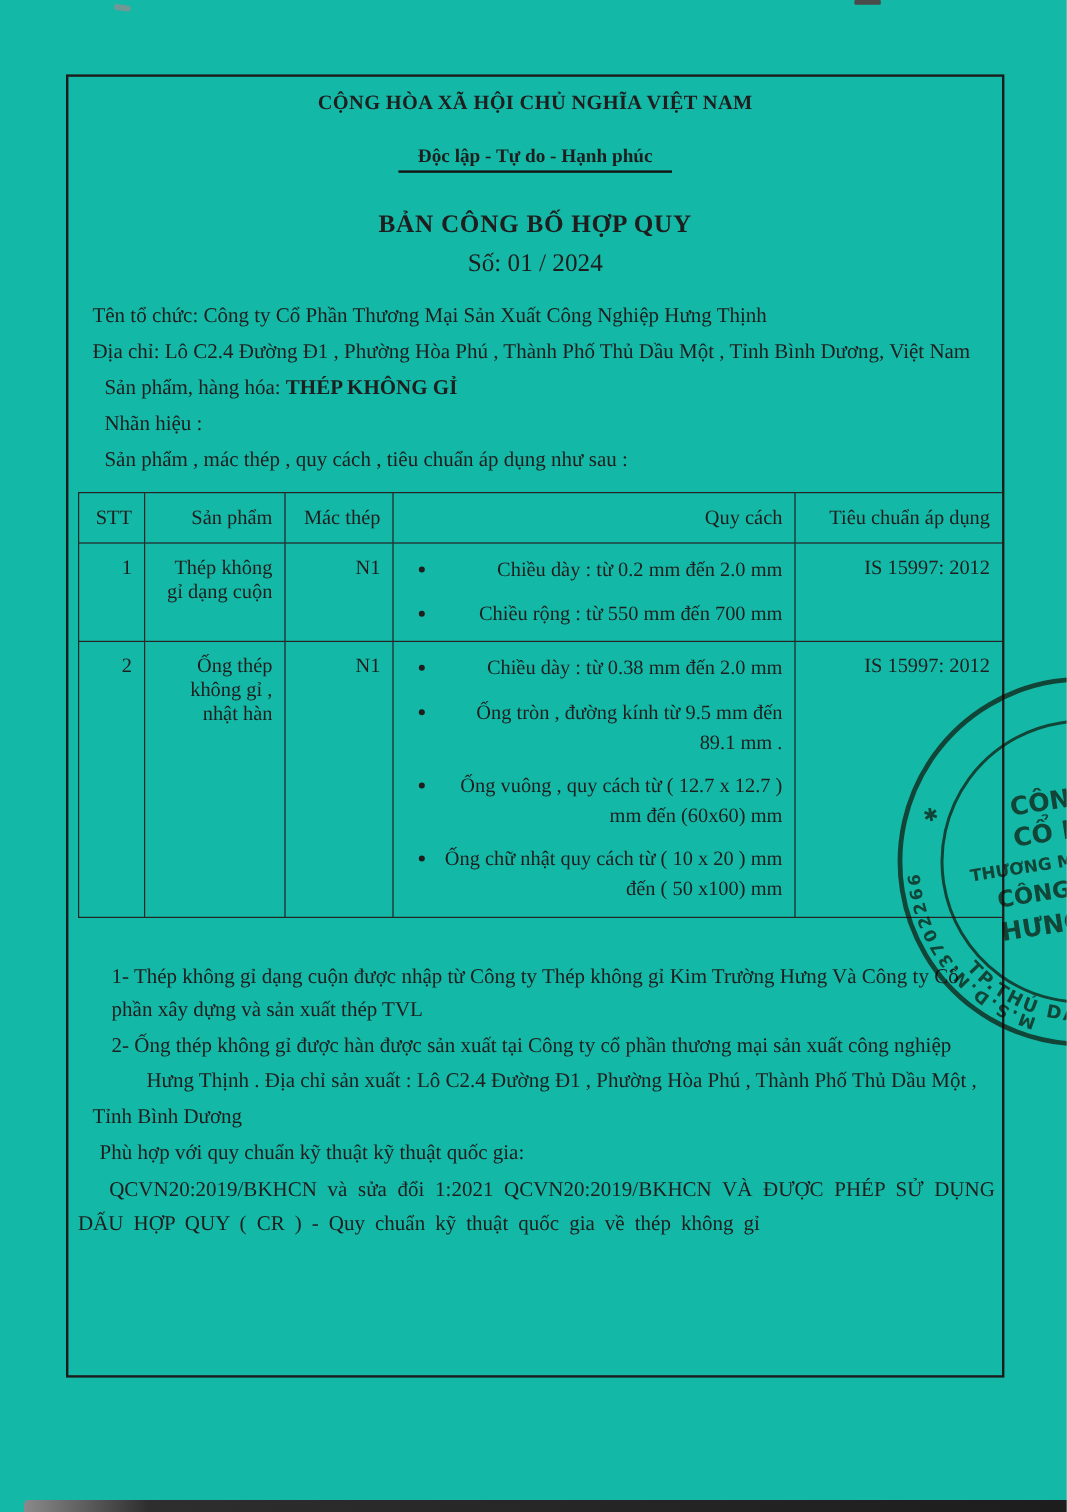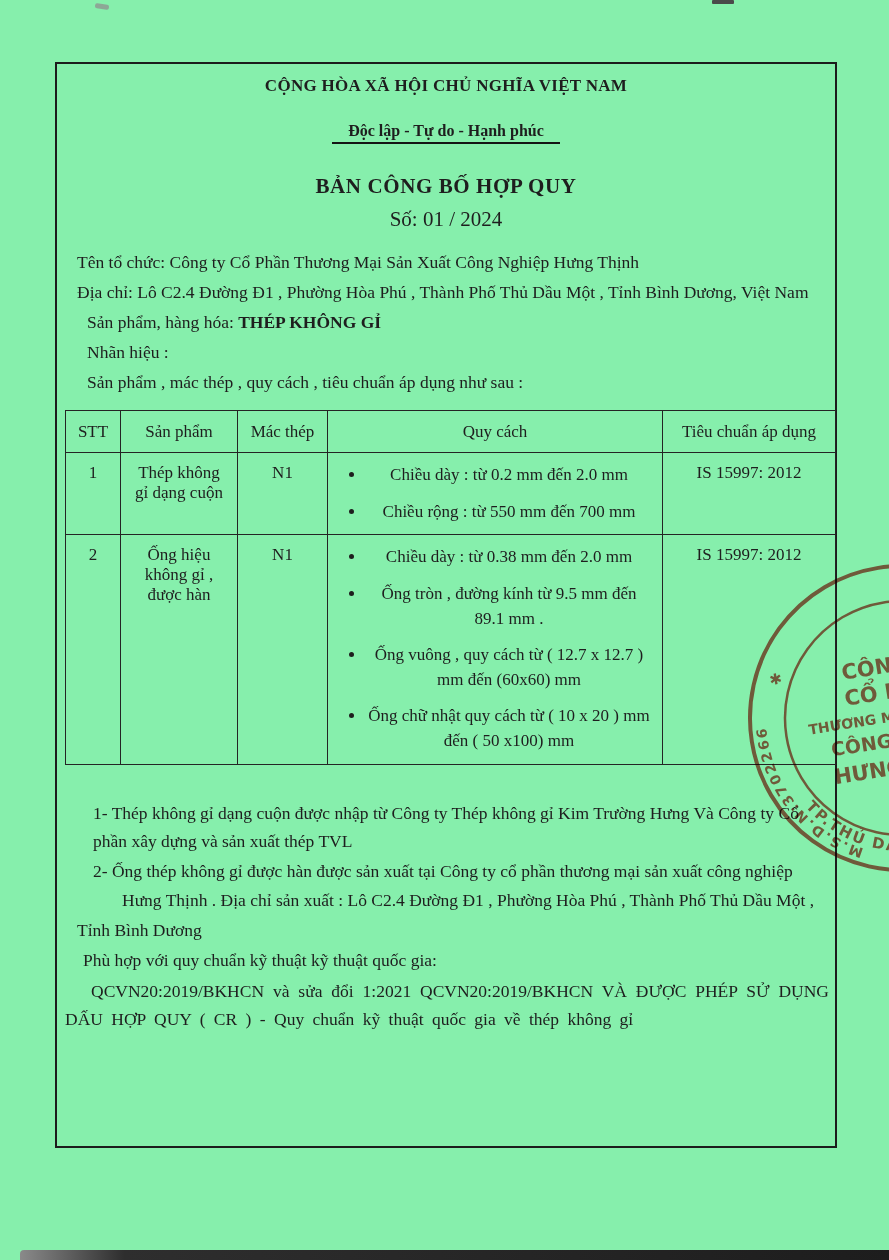--- a/index.html
+++ b/index.html
@@ -4,21 +4,21 @@
 <style>
   * { margin:0; padding:0; box-sizing:border-box; }
   html,body { background:#d9d9d9; }
   body {
     width:889px; height:1260px;
     font-family:"Liberation Serif","DejaVu Serif",serif;
     color:#1e1e1e;
   }
   .page {
     position:relative; width:889px; height:1260px;
-    background:#86efac; overflow:hidden;
+    background:#14b8a6; overflow:hidden;
   }
   .frame {
     position:absolute; left:55px; top:62px; width:782px; height:1086px;
     border:2px solid #1c1c1c; padding-top:12px;
   }
   .center { text-align:center; }
   .nat-title { font-size:17px; font-weight:bold; letter-spacing:.3px; }
   .motto {
     display:inline-block; font-size:16px; font-weight:bold;
     border-bottom:2px solid #141414; padding:1px 16px 2px; margin-top:7px;
@@ -26,21 +26,21 @@
   .doc-title { font-size:21px; font-weight:bold; letter-spacing:.6px; margin-top:30px; }
   .doc-number { font-size:21px; margin-top:8px; }
   .info { margin:16px 24px 0 20px; font-size:17.5px; line-height:1.6; }
   .info p { margin:2px 0; }
   .indent { margin-left:10px !important; }
   table.spec-table {
     border-collapse:collapse; table-layout:fixed;
     margin:14px 0 0 8px; width:770px; font-size:17px;
   }
   .spec-table th, .spec-table td {
-    border:1.6px solid #242424; text-align:center; font-weight:normal;
+    border:1.6px solid #242424; text-align:right; font-weight:normal;
     vertical-align:top; padding:10px;
   }
   .spec-table th { height:42px; vertical-align:middle; padding:6px 10px; }
   .col-stt-cell { text-align:center; }
   .cell-product { text-align:justify; }
   ul.specs { margin:0; padding-left:28px; list-style-type:disc; }
   ul.specs li { margin:0 0 12px 0; line-height:1.45; }
   ul.specs li:last-child { margin-bottom:0; }
   .notes { margin:34px 6px 0 8px; font-size:17.5px; line-height:1.62; }
   .notes p { margin:2px 0; }
@@ -123,21 +123,21 @@
           <td>
             <ul class="specs">
               <li>Chiều dày : từ 0.2 mm đến 2.0 mm</li>
               <li>Chiều rộng : từ 550 mm đến 700 mm</li>
             </ul>
           </td>
           <td>IS 15997: 2012</td>
         </tr>
         <tr>
           <td class="col-stt-cell">2</td>
-          <td class="cell-product">Ống hiệu không gỉ , được hàn</td>
+          <td class="cell-product">Ống thép không gỉ , nhật hàn</td>
           <td>N1</td>
           <td>
             <ul class="specs">
               <li>Chiều dày : từ 0.38 mm đến 2.0 mm</li>
               <li>Ống tròn , đường kính từ 9.5 mm đến 89.1 mm .</li>
               <li>Ống vuông , quy cách từ ( 12.7 x 12.7 ) mm đến (60x60) mm</li>
               <li>Ống chữ nhật quy cách từ ( 10 x 20 ) mm đến ( 50 x100) mm</li>
             </ul>
           </td>
           <td>IS 15997: 2012</td>

